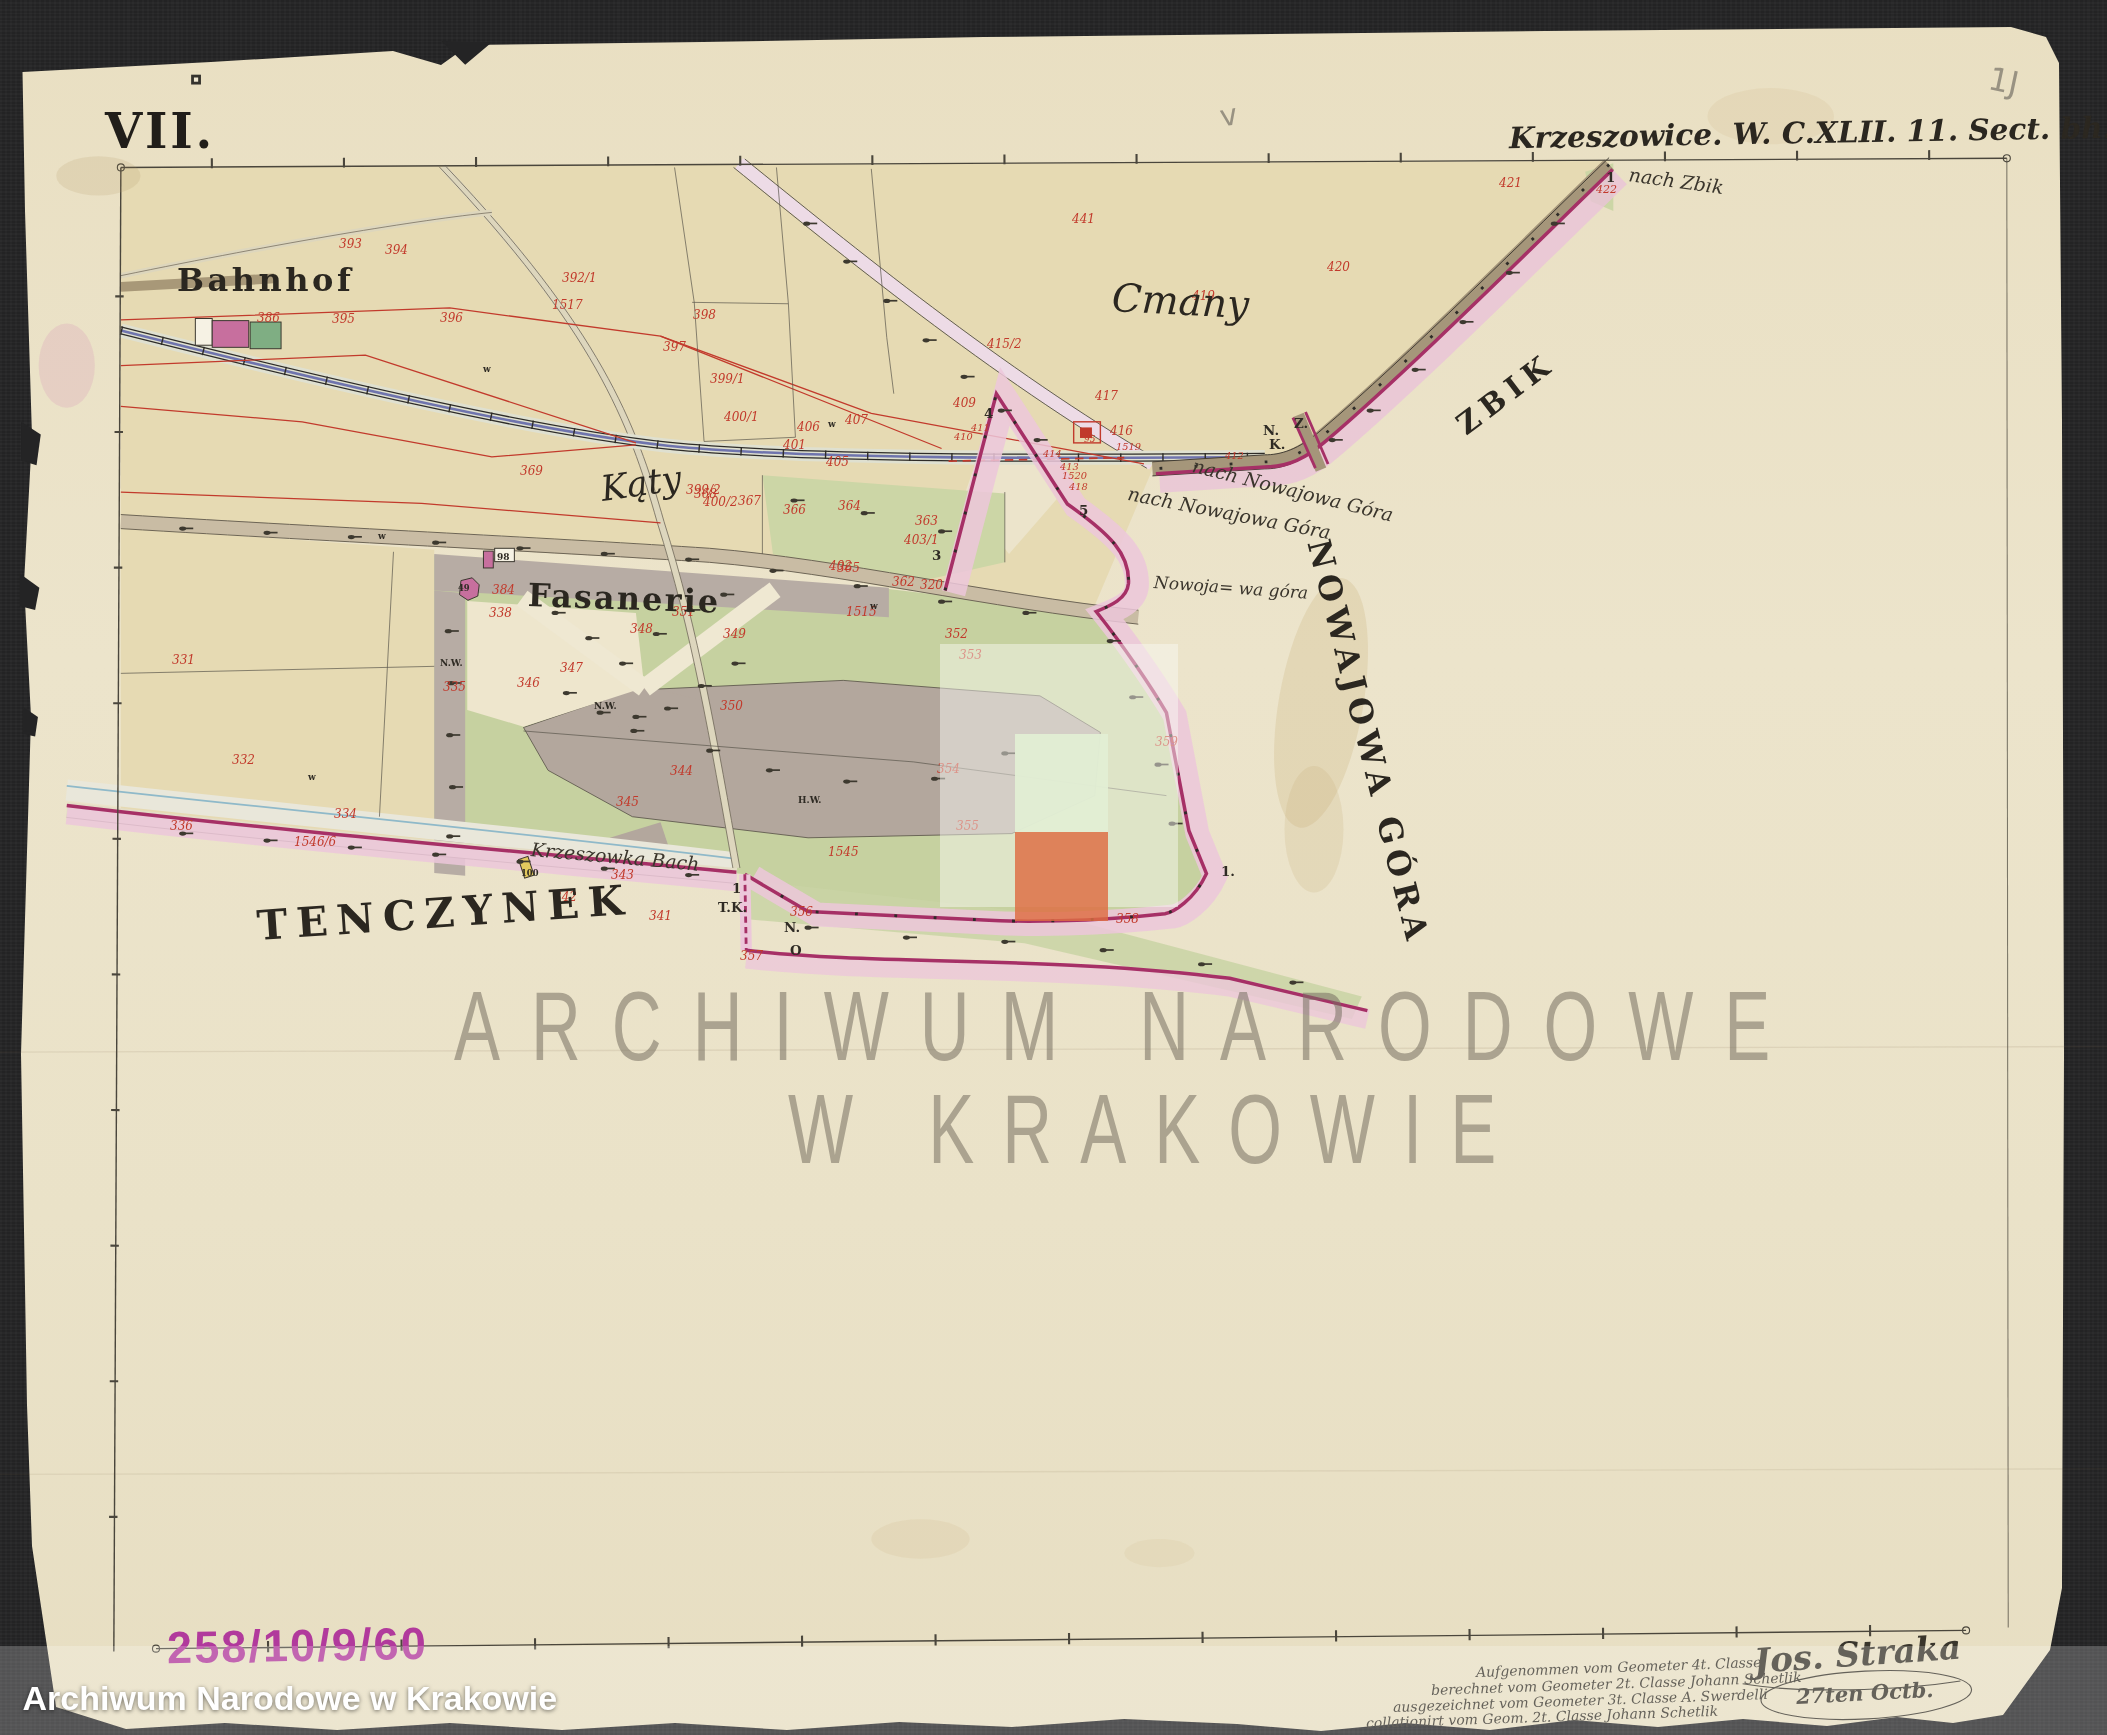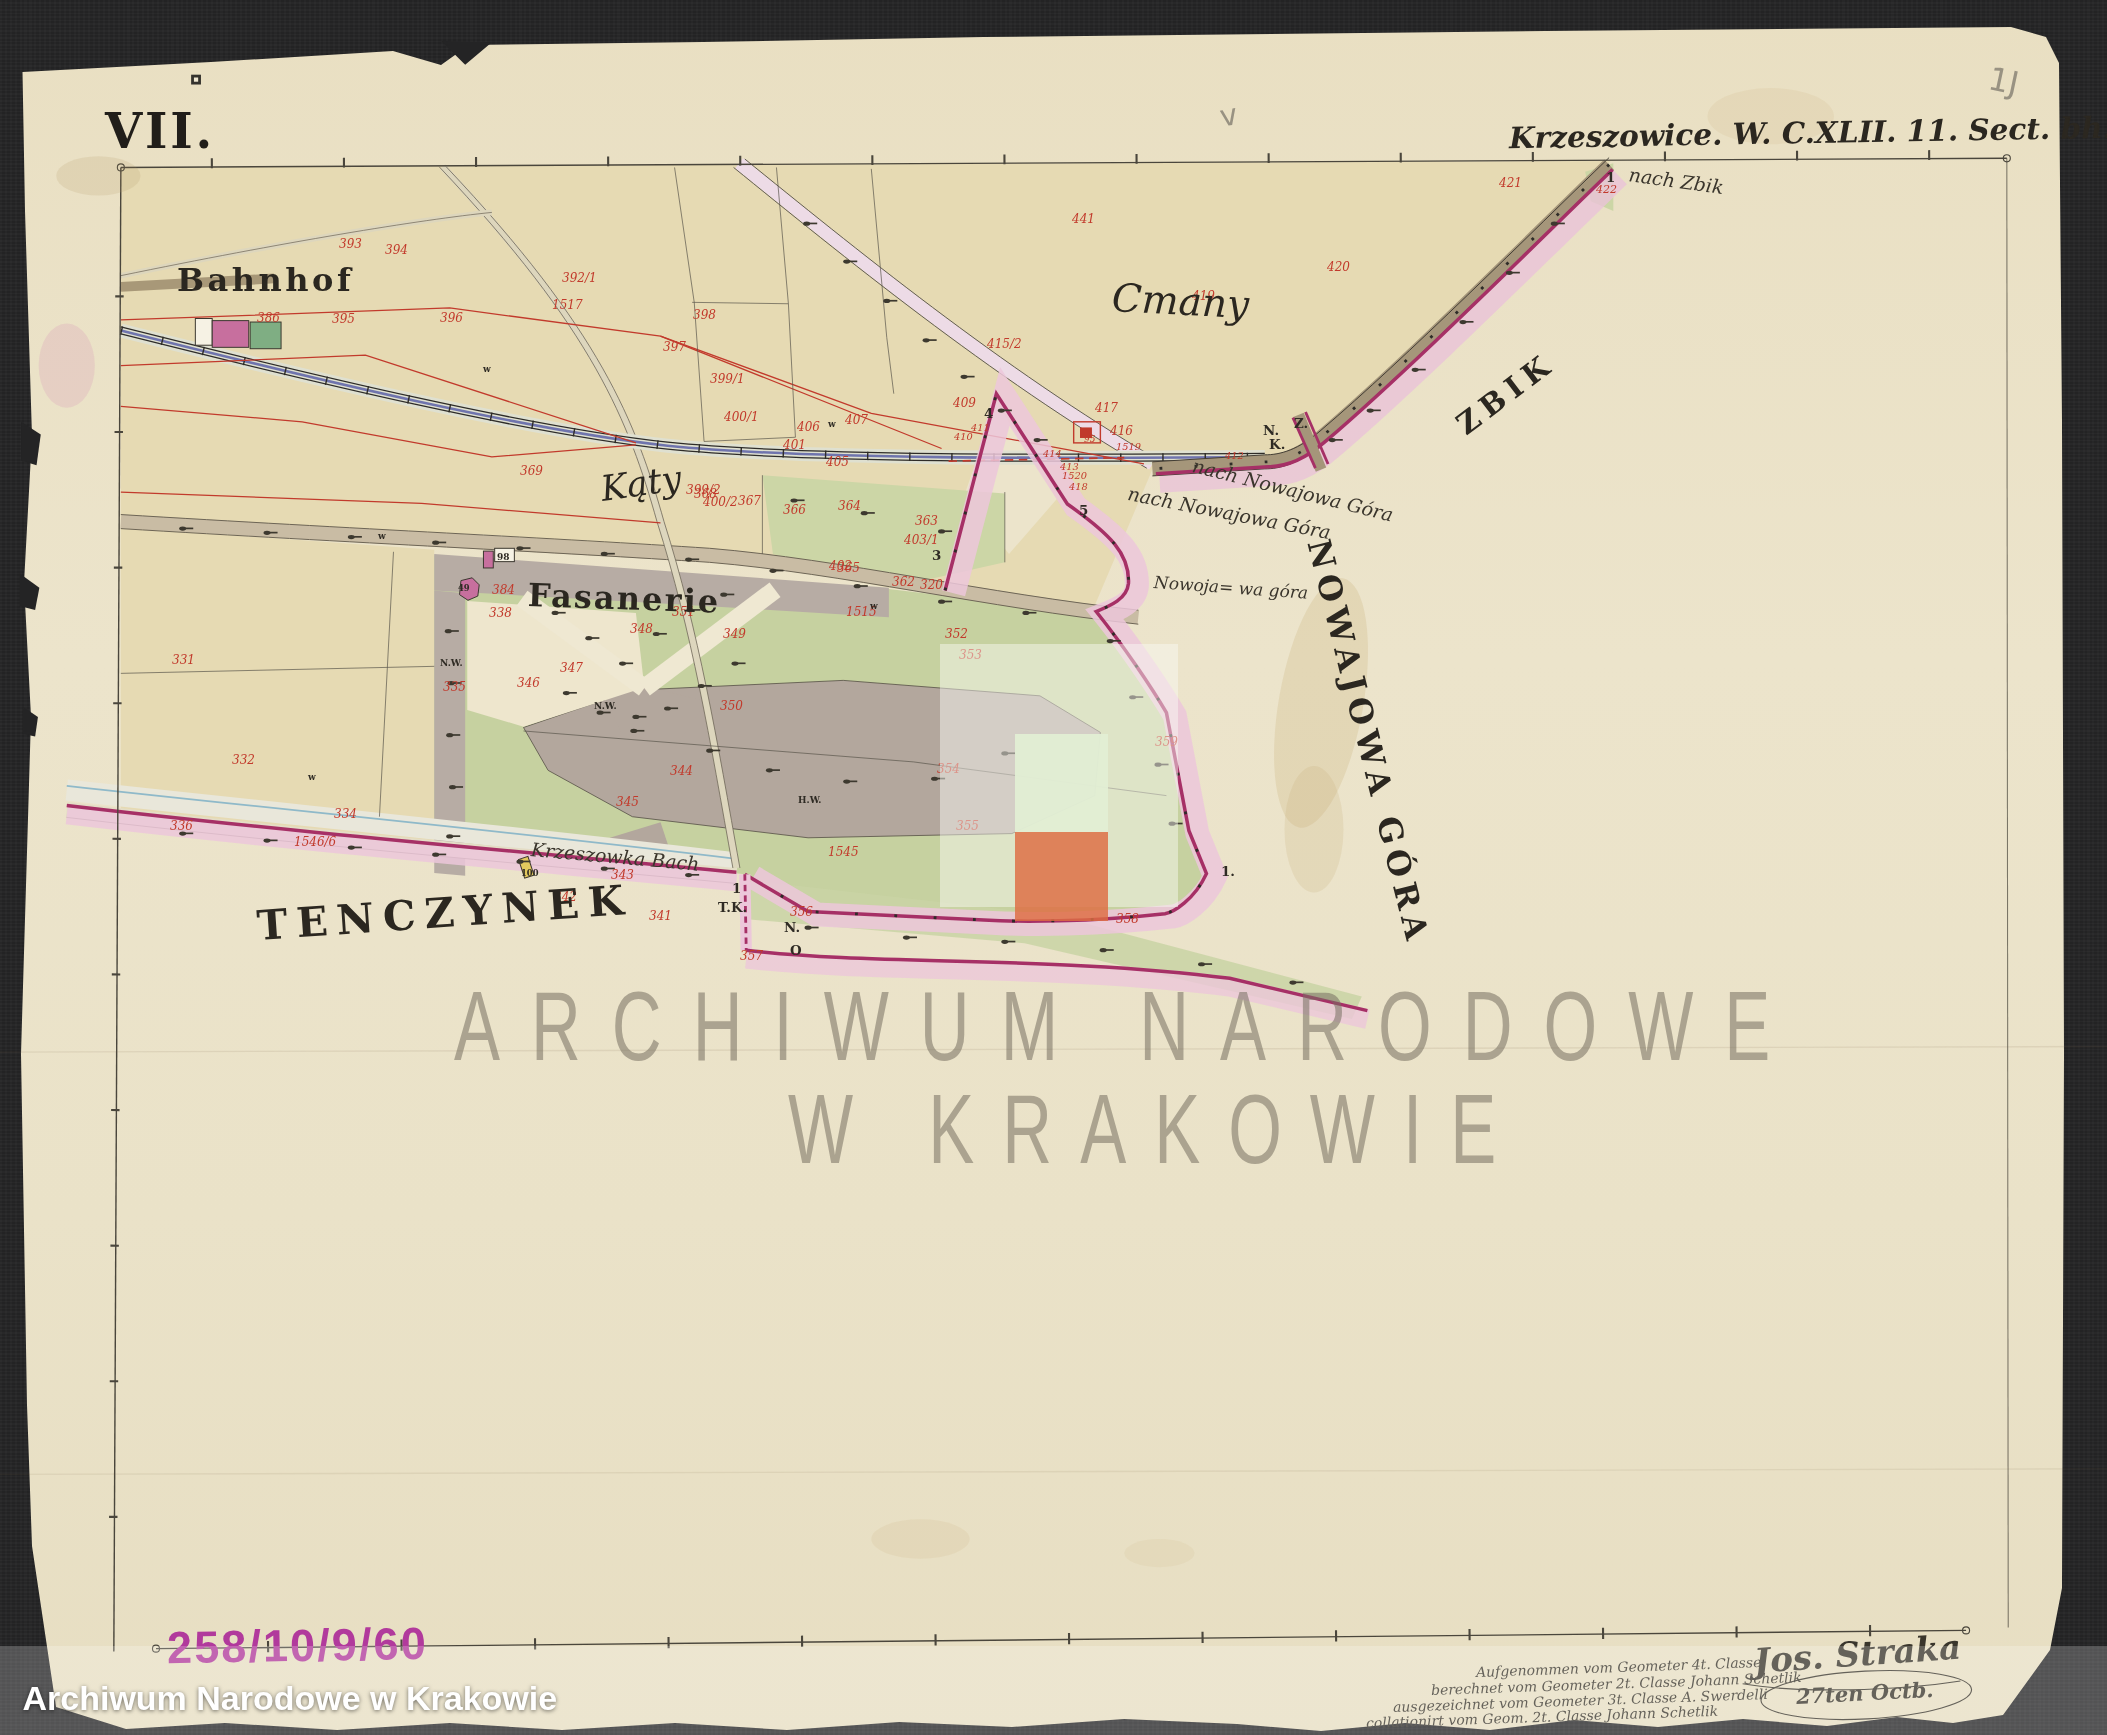--- a/index.html
+++ b/index.html
@@ -299,21 +299,21 @@
       <span class="parcel" style="left: 845px; top: 413px;">407</span>
       <span class="parcel" style="left: 797px; top: 420px;">406</span>
       <span class="parcel" style="left: 826px; top: 455px;">405</span>
       <span class="parcel" style="left: 1072px; top: 212px;">441</span>
       <span class="parcel" style="left: 1499px; top: 176px;">421</span>
       <span class="parcel" style="left: 1596px; top: 183px; font-size: 11px;">422</span>
       <span class="parcel" style="left: 1327px; top: 260px;">420</span>
       <span class="parcel" style="left: 1192px; top: 289px;">419</span>
       <span class="parcel" style="left: 1225px; top: 450px; font-size: 9.8px;">412</span>
       <span class="parcel" style="left: 987px; top: 337px;">415/2</span>
-      <span class="parcel" style="left: 1095px; top: 389px; margin-top: 12px;">417</span>
+      <span class="parcel" style="left: 1095px; top: 389px;">417</span>
       <span class="parcel" style="left: 1110px; top: 424px;">416</span>
       <span class="parcel" style="left: 953px; top: 396px;">409</span>
       <span class="parcel" style="left: 971px; top: 422px; font-size: 9.8px;">411</span>
       <span class="parcel" style="left: 954px; top: 431px; font-size: 9.8px;">410</span>
       <span class="parcel" style="left: 1043px; top: 448px; font-size: 9.8px;">414</span>
       <span class="parcel" style="left: 1116px; top: 441px; font-size: 9.8px;">1519</span>
       <span class="parcel" style="left: 1062px; top: 470px; font-size: 9.8px;">1520</span>
       <span class="parcel" style="left: 1060px; top: 461px; font-size: 9.8px;">413</span>
       <span class="parcel" style="left: 1069px; top: 481px; font-size: 9.8px;">418</span>
       <span class="parcel" style="left: 520px; top: 464px;">369</span>

